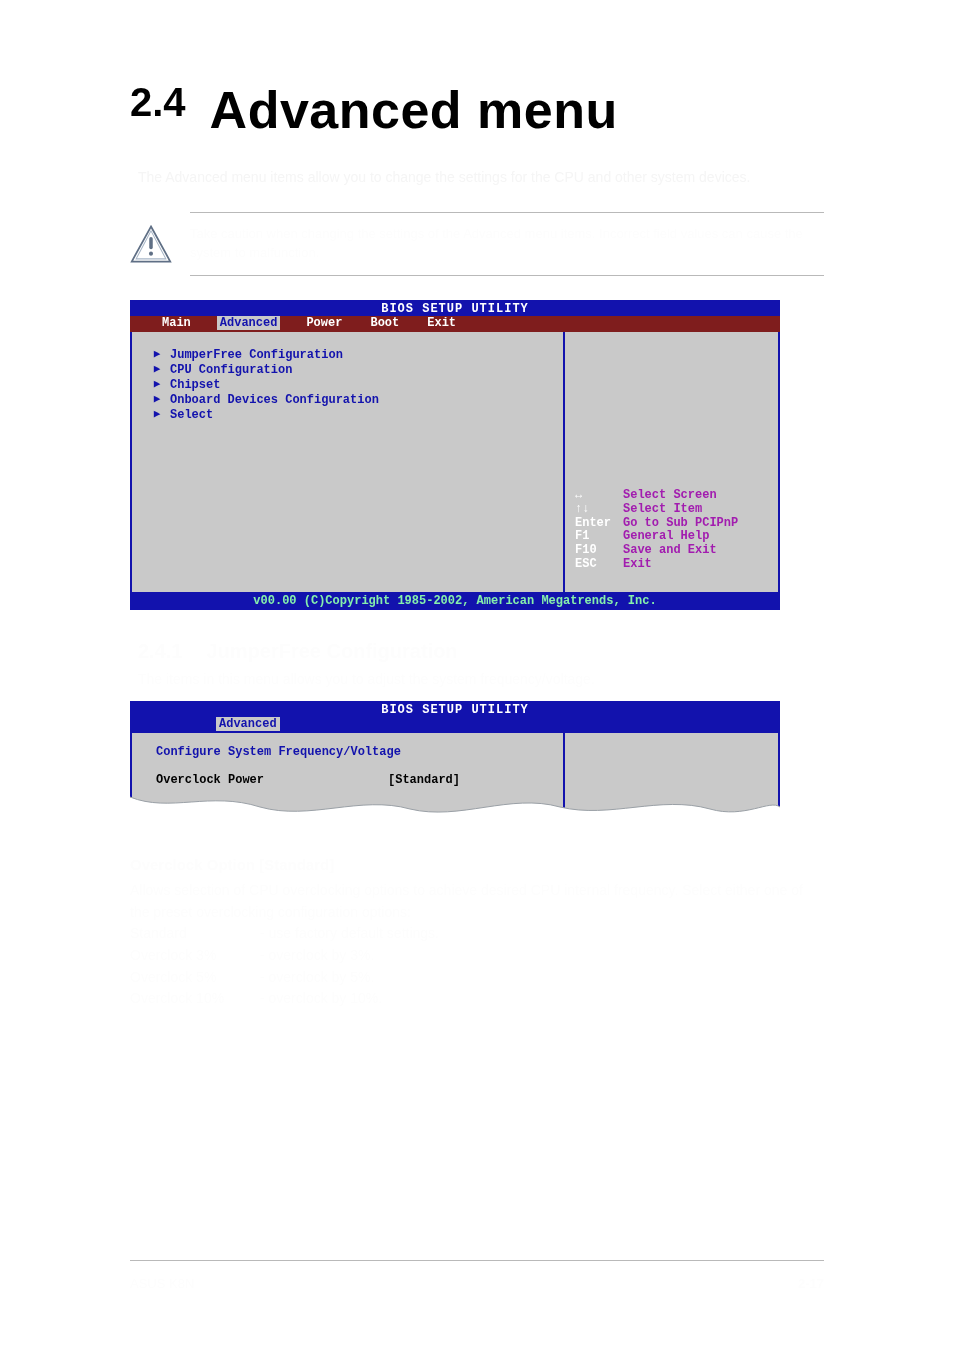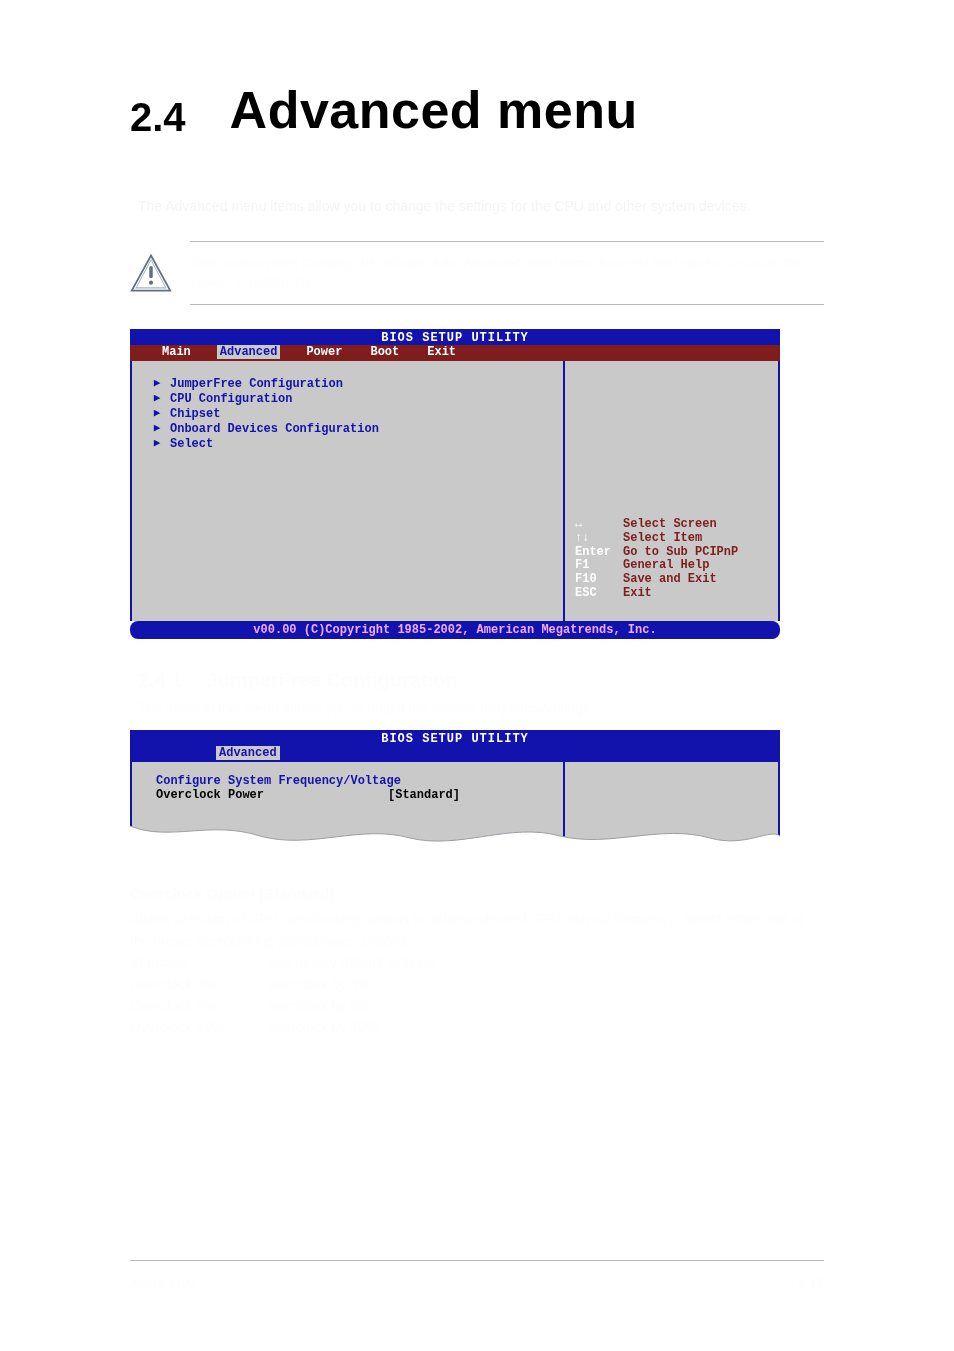--- a/index.html
+++ b/index.html
@@ -6,23 +6,23 @@
   body {
     width: 954px;
     height: 1351px;
     background: #fff;
     font-family: Arial, Helvetica, sans-serif;
     padding: 80px 130px 40px 130px;
     position: relative;
   }
   .heading {
     display: flex;
-    align-items: flex-end;
-    gap: 44px;
-    margin-bottom: 56px;
+    align-items: flex-start;
+    gap: 24px;
+    margin-bottom: 27px;
   }
   .heading .num {
     font-family: "Arial Black", Impact, sans-serif;
     font-weight: 900;
     font-size: 40px;
     color: #000;
   }
   .heading .title {
     font-family: Impact, "Arial Black", sans-serif;
     font-weight: 700;
@@ -127,30 +127,29 @@
   .nav-help .row {
     display: flex;
     line-height: 1.15;
   }
   .nav-help .key {
     width: 48px;
     color: #fff;
     font-weight: bold;
   }
   .nav-help .desc {
-    color: #7f1d1d;
+    color: #a21caf;
     font-weight: bold;
   }
   .bios-footer {
     background: #1212ad;
-    color: #f0abfc;
+    color: #86efac;
     text-align: center;
     padding: 2px 0;
     font-size: 12px;
-    border-radius: 8px;
   }
   .subsection {
     margin-top: 28px;
     margin-left: 8px;
   }
   .sub-num {
     font-family: Arial, sans-serif;
     font-weight: 700;
     font-size: 20px;
     color: #fdfdfd;
@@ -209,20 +208,21 @@
     flex: 1;
     padding: 12px 12px 0 24px;
     color: #000;
   }
   .bios2-right {
     width: 215px;
     border-left: 2px solid #1212ad;
   }
   .cfg-title {
     color: #1212ad;
+    margin-bottom: 14px;
   }
   .cfg-row {
     display: flex;
     color: #000;
     font-weight: normal;
   }
   .cfg-label { width: 232px; font-weight: bold;}
   .cfg-value { font-weight: bold; text-align: center;}
   .torn {
     position: absolute;

